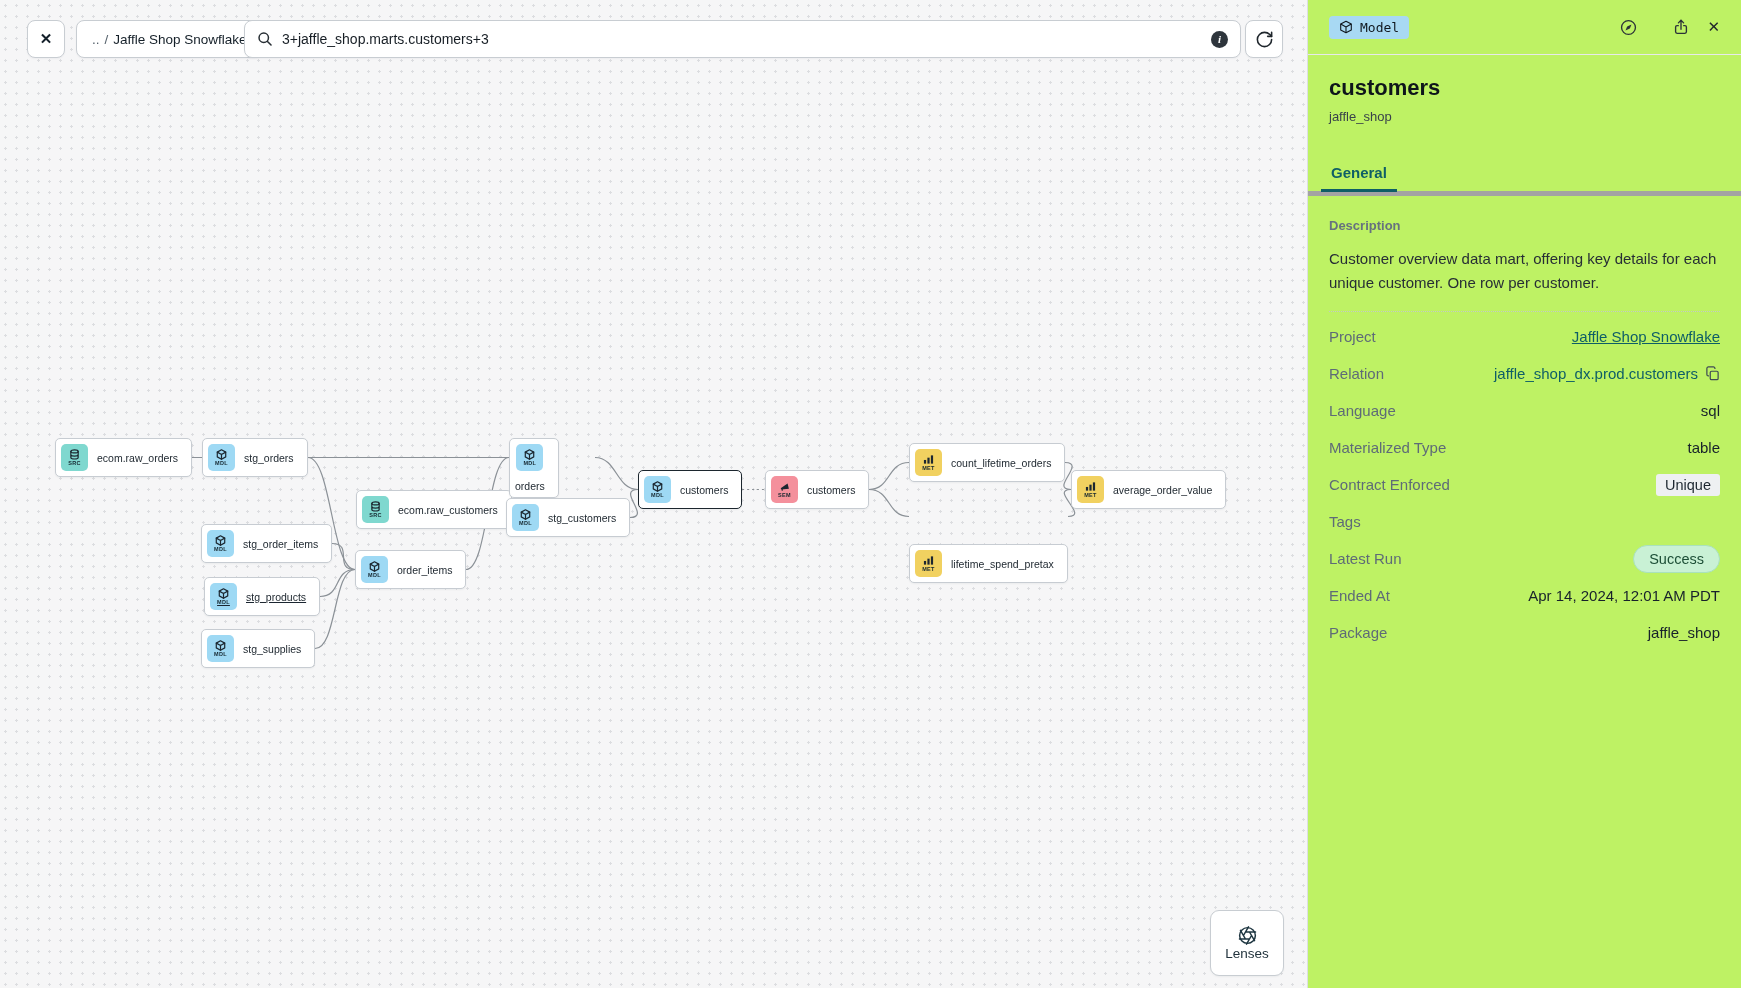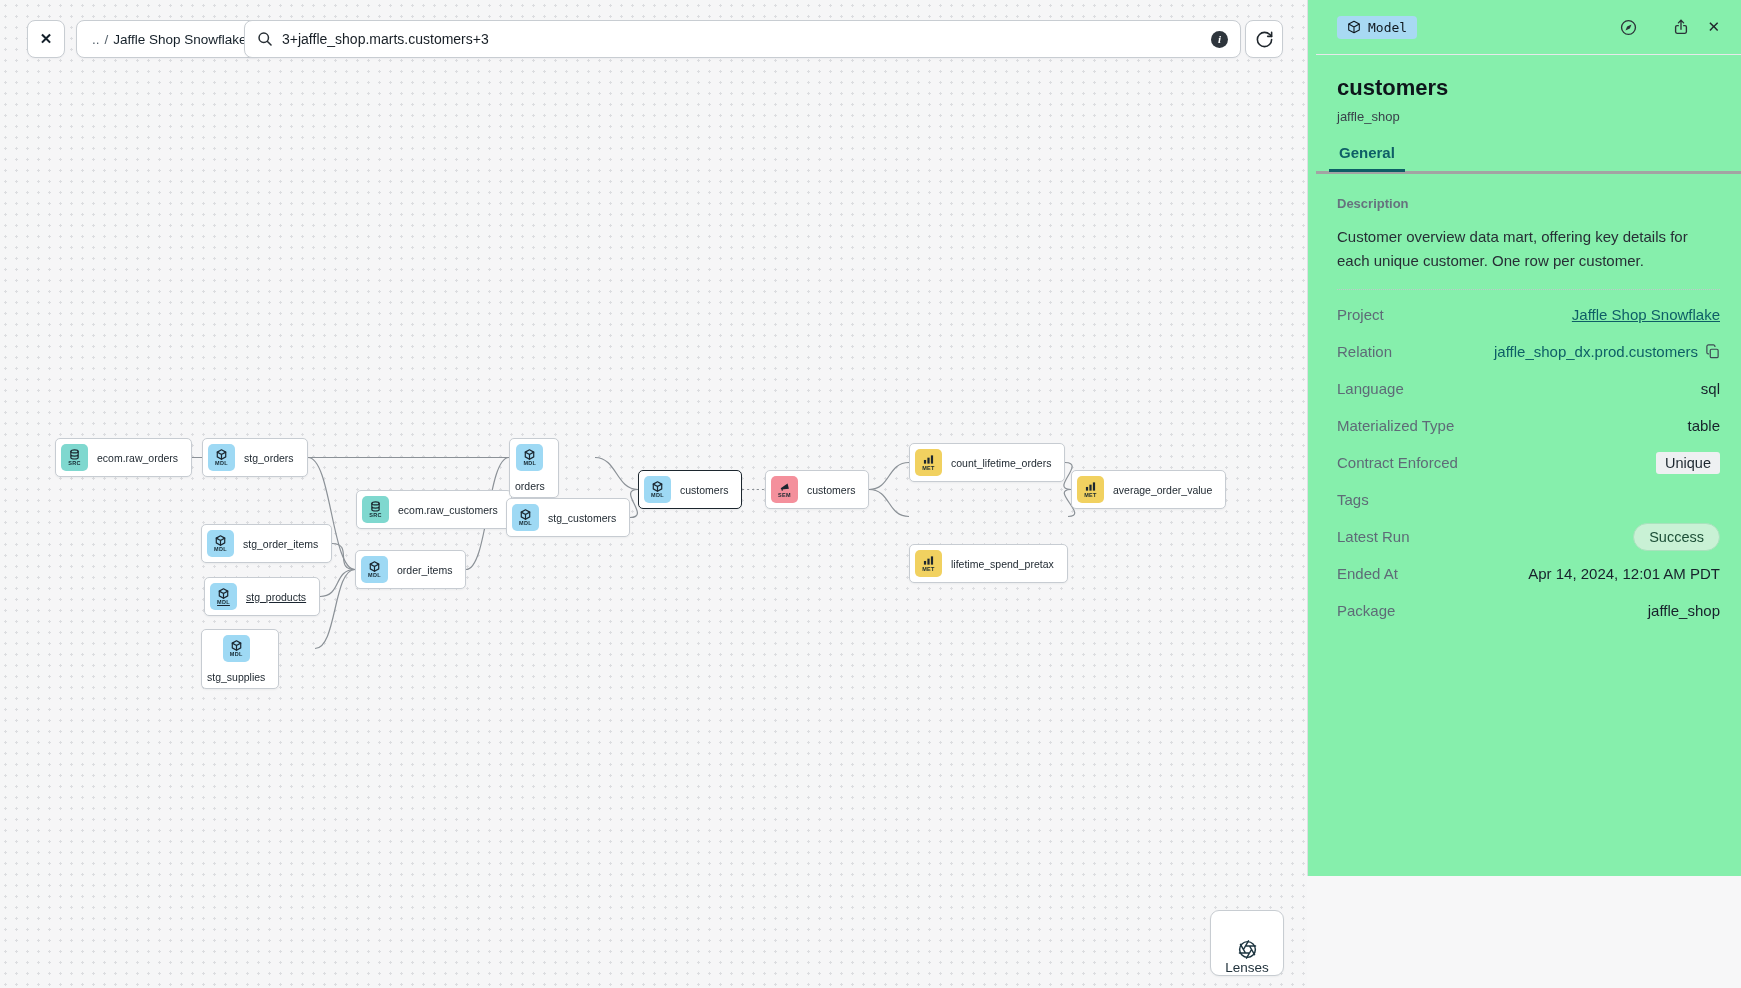--- a/index.html
+++ b/index.html
@@ -37,38 +37,38 @@
   #search-chip { left:244px; width:997px; padding:0 12px; gap:9px; }
   #search-chip input { border:none; outline:none; flex:1; font-size:14px; color:#171e25;
     font-family:"Liberation Sans","DejaVu Sans",sans-serif; background:transparent; }
   .info-dot { width:17px; height:17px; border-radius:50%; background:#2e353c; color:#fff;
     font:italic bold 11px "Liberation Serif",serif; display:flex; align-items:center; justify-content:center; }
   #refresh-chip { left:1245px; width:38px; justify-content:center; }
 
   
   .lenses { position:absolute; left:1210px; top:910px; width:74px; height:66px; background:#fff;
     border:1px solid #c8cdd2; border-radius:9px; display:flex; flex-direction:column; align-items:center;
-    justify-content:flex-end; gap:0; cursor:pointer; box-shadow:0 1px 2px rgba(20,30,40,.05); }
+    justify-content:center; gap:0; cursor:pointer; box-shadow:0 1px 2px rgba(20,30,40,.05); }
   .lenses .llab { font-size:13.5px; color:#22333d; }
 
   
-  .panel { width:434px; height:876px; background:#86efac; border-left:1px solid #dddfe2;
-    display:flex; flex-direction:column;padding-left:8px; }
+  .panel { width:434px; height:988px; background:#bef264; border-left:1px solid #dddfe2;
+    display:flex; flex-direction:column; }
   .panel-head { height:55px; display:flex; align-items:center; justify-content:space-between;
     padding:0 21px; border-bottom:1px solid #e7e9eb; }
   .model-badge { display:inline-flex; align-items:center; gap:7px; background:#a8d9f3;
     border-radius:4px; padding:4px 10px; font-family:"DejaVu Sans Mono","Liberation Mono",monospace;
     font-size:13px; color:#10181f; }
   .head-actions { display:flex; align-items:center; gap:17px; }
   .ha { cursor:pointer; display:flex; align-items:center; color:#2b3238; font-size:15px; }
   .ha-code { font-family:"DejaVu Sans Mono","Liberation Mono",monospace; font-size:13px; font-weight:bold; letter-spacing:-1px; }
   .title-block { padding:20px 21px 0; }
   .p-title { font-size:22px; font-weight:bold; color:#0e151b; }
   .p-sub { font-size:13px; color:#39424a; margin-top:8px; }
-  .tabs { display:flex; padding:0 21px; margin-top:12px; border-bottom:3px solid #a3a3a3; }
+  .tabs { display:flex; padding:0 21px; margin-top:32px; border-bottom:5px solid #a3a3a3; }
   .tab { background:none; border:none; font:700 15px "Liberation Sans",sans-serif; color:#5b6770;
     padding:8px 2px 10px; margin-right:26px; cursor:pointer; position:relative; }
   .tab.active { color:#0e5e66; }
   .tab.active::after { content:""; position:absolute; left:-8px; right:-8px; bottom:-1px; height:3px; background:#0e5e66; }
   .panel-body { padding:22px 21px; overflow:hidden; }
   .sec-label { font-size:13px; font-weight:bold; color:#66727e; margin-bottom:14px; }
   .desc { font-size:15px; line-height:1.6; color:#272e35; }
   .dotted { border:none; border-top:1px dotted #c3c7cb; margin:16px 0 6px; }
   .frow { display:flex; align-items:center; justify-content:space-between; min-height:37px; }
   .flab { font-size:15px; color:#5e6b77; }
@@ -147,21 +147,21 @@
         <div class="node" id="node-stg_products" style="left: 204px; top: 577px; text-decoration: underline;">
           <span class="nbadge mdl">
             <svg width="11" height="11" viewBox="0 0 12 12" fill="none" stroke="#1c2730" stroke-width="1.3" stroke-linejoin="round" stroke-linecap="round">
               <path d="M6 .9 10.6 3.4v5.2L6 11.1 1.4 8.6V3.4Z"></path>
               <path d="M1.4 3.4 6 5.9l4.6-2.5M6 5.9v5.2"></path>
             </svg>
             <span class="blab">MDL</span>
           </span>
           <span class="node-label">stg_products</span>
         </div>
-        <div class="node" id="node-stg_supplies" style="left: 201px; top: 629px; flex-direction: column;">
+        <div class="node" id="node-stg_supplies" style="left: 201px; top: 629px;">
           <span class="nbadge mdl">
             <svg width="11" height="11" viewBox="0 0 12 12" fill="none" stroke="#1c2730" stroke-width="1.3" stroke-linejoin="round" stroke-linecap="round">
               <path d="M6 .9 10.6 3.4v5.2L6 11.1 1.4 8.6V3.4Z"></path>
               <path d="M1.4 3.4 6 5.9l4.6-2.5M6 5.9v5.2"></path>
             </svg>
             <span class="blab">MDL</span>
           </span>
           <span class="node-label">stg_supplies</span>
         </div>
         <div class="node" id="node-order_items" style="left: 355px; top: 550px;">

